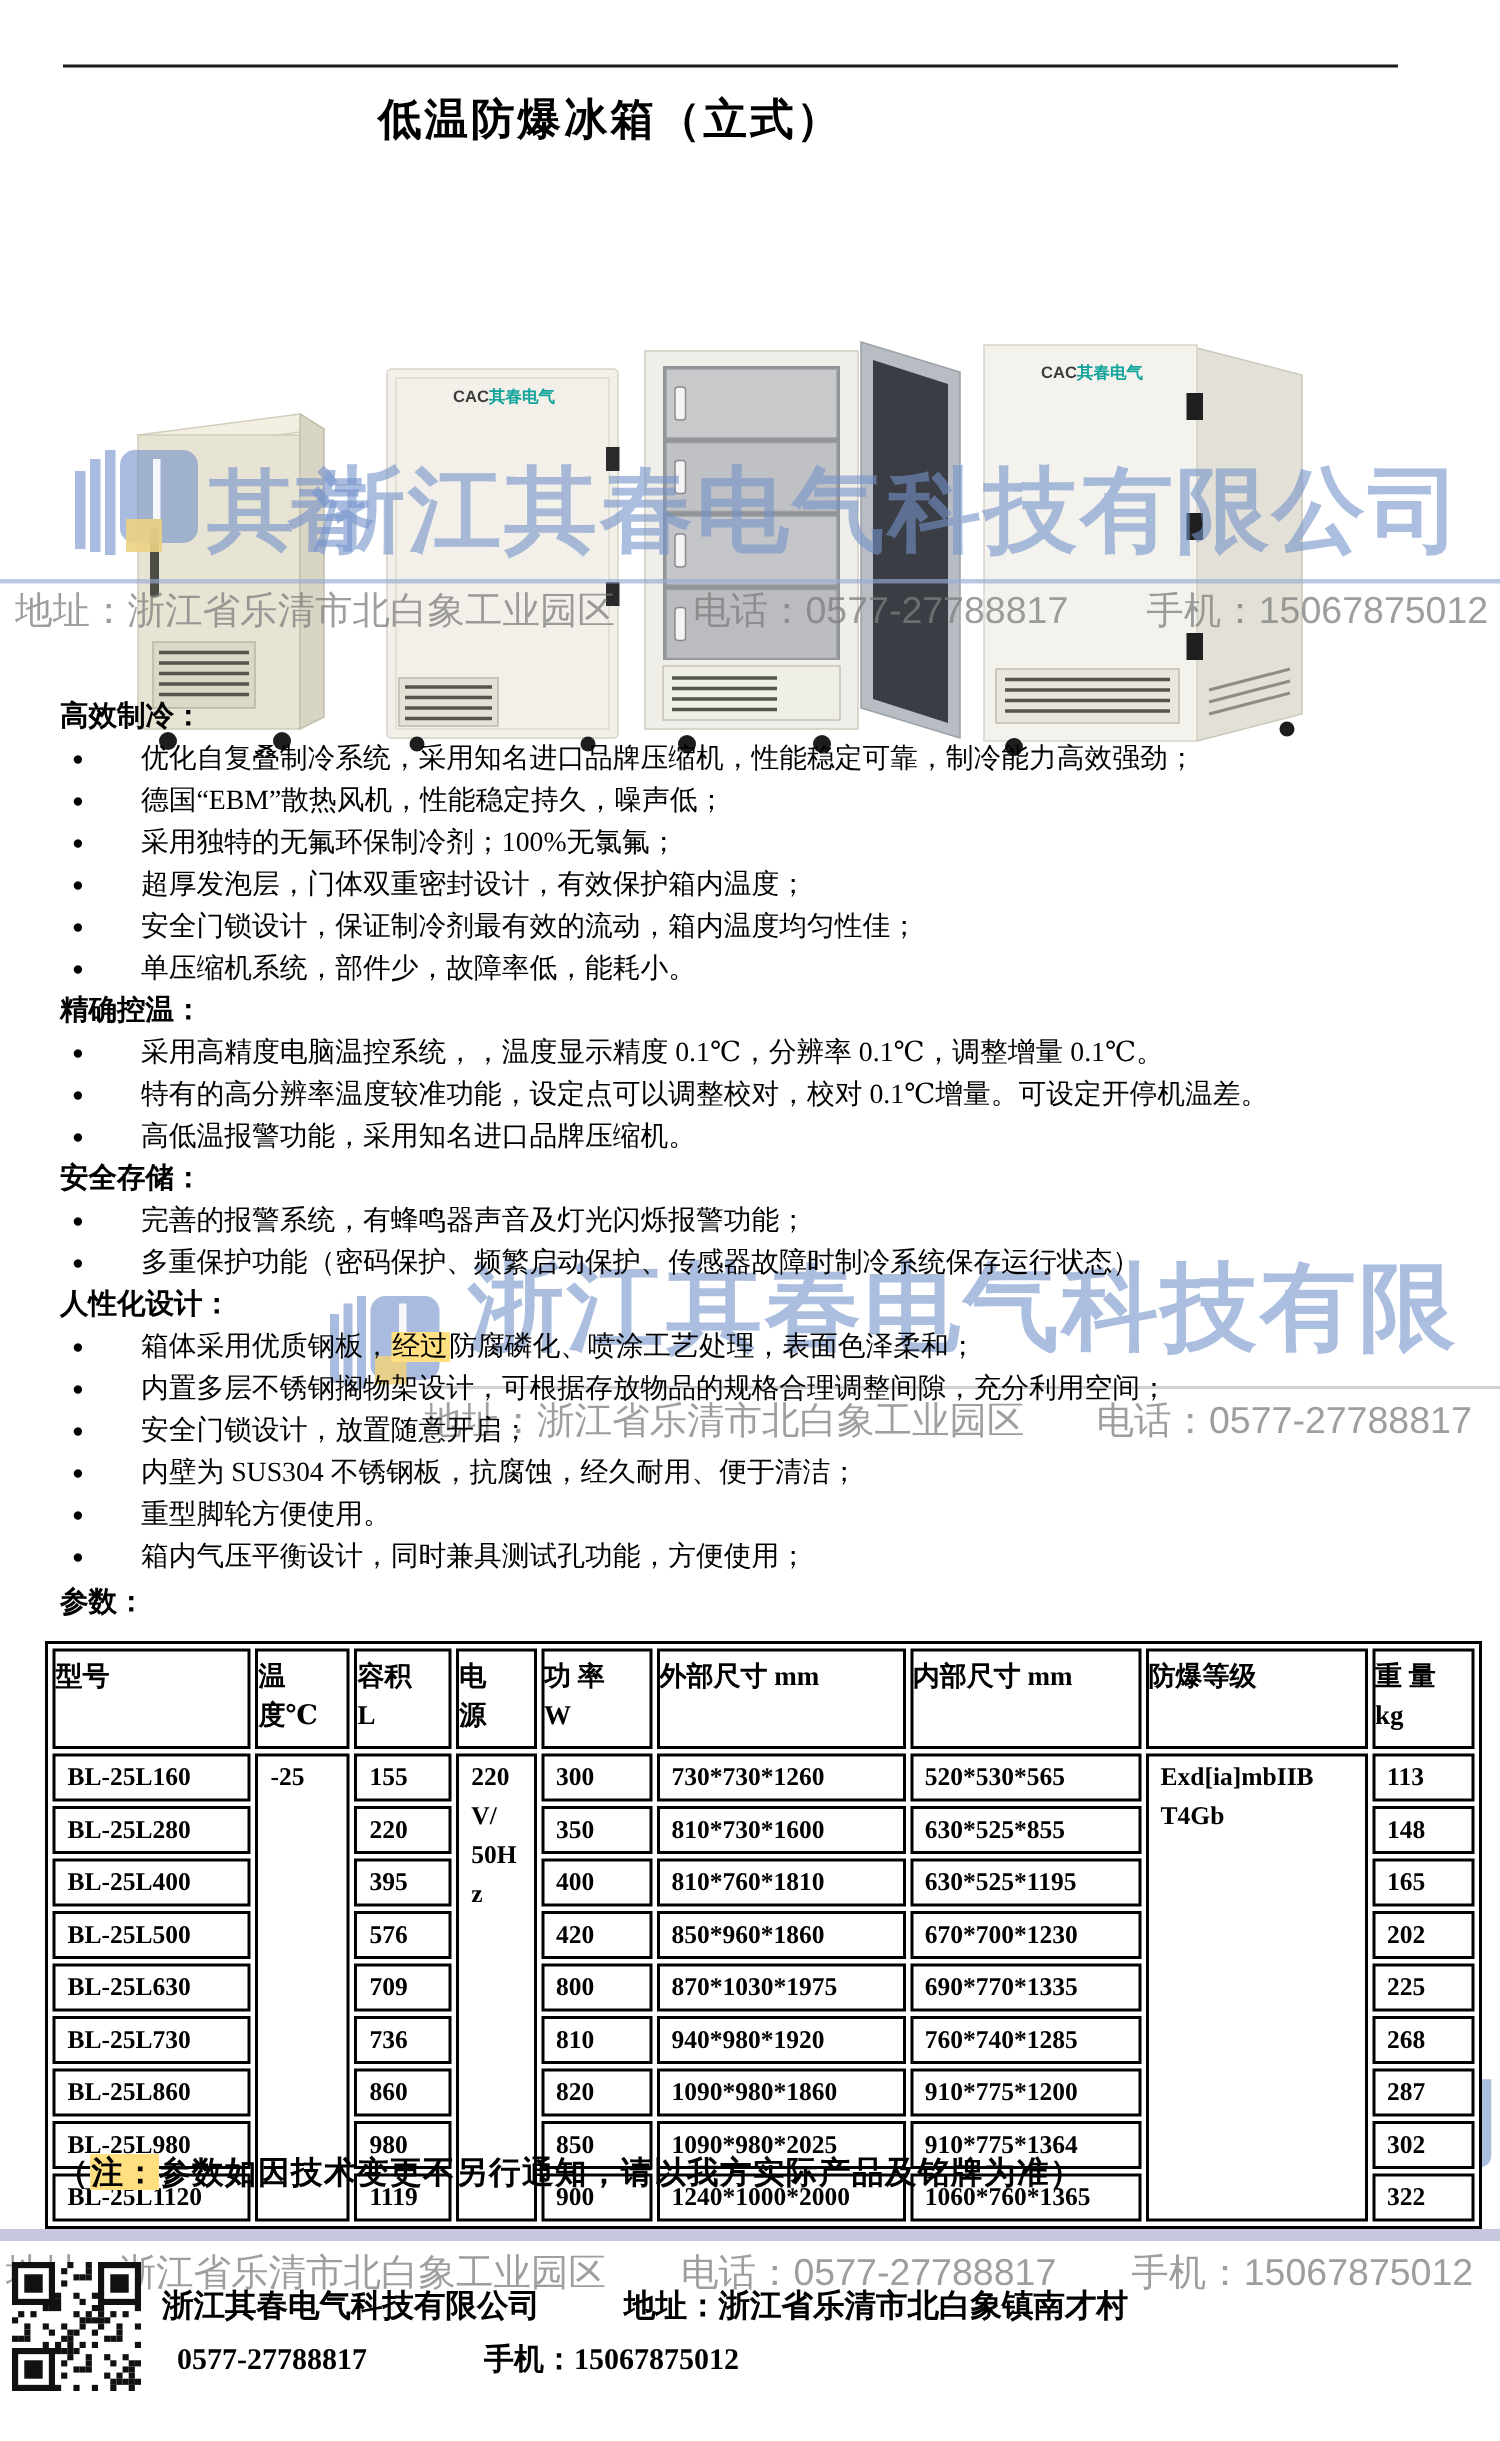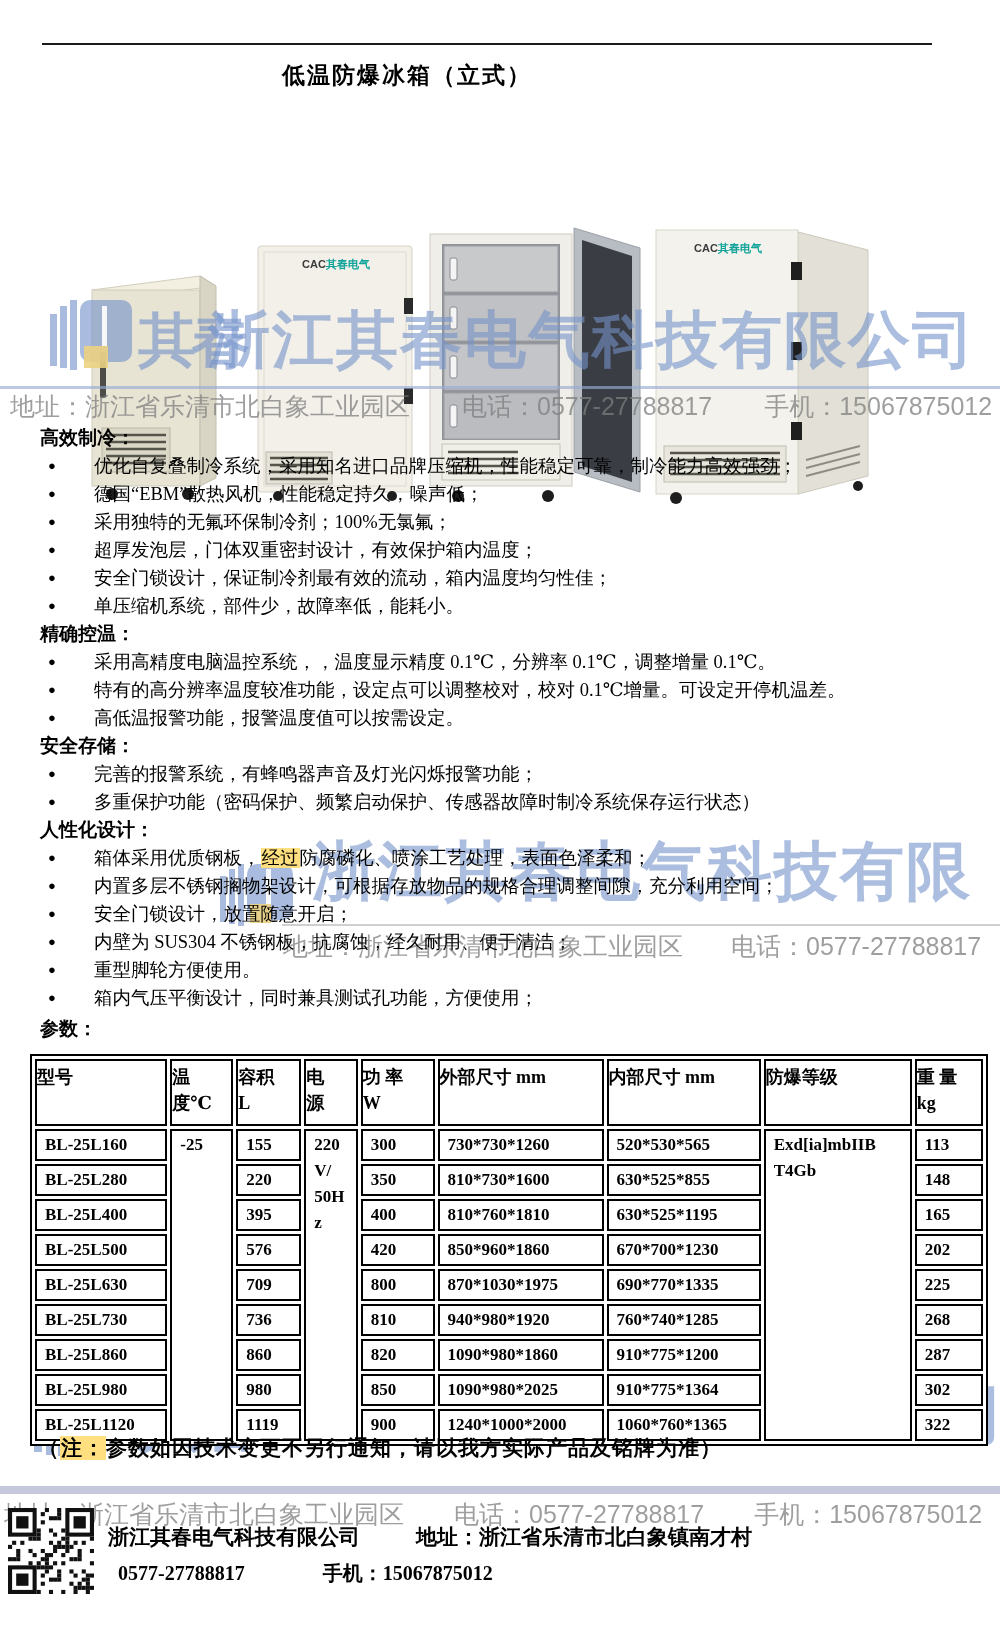--- a/index.html
+++ b/index.html
@@ -3,21 +3,21 @@
 <meta charset="utf-8">
 <style>
   html,body{margin:0;padding:0;background:#ffffff;}
   body{width:1000px;height:1627px;position:relative;overflow:hidden;
        font-family:"Liberation Serif","DejaVu Serif",serif;color:#000;}
   .page{position:absolute;inset:0;width:1000px;height:1627px;background:#fff;overflow:hidden;}
 
   
   .topline{position:absolute;left:42px;top:43px;width:890px;height:2px;background:#1b1b1b;}
   .title{position:absolute;left:0;top:60px;width:814px;text-align:center;
-         font-size:23px;font-weight:bold;letter-spacing:2px;}
+         font-size:29px;font-weight:bold;letter-spacing:2px;}
 
   
   .images{position:absolute;left:0;top:110px;width:1000px;height:290px;z-index:1;}
   .fridge{position:absolute;}
 
   
   .wm-band{position:absolute;left:0;width:1000px;pointer-events:none;z-index:2;overflow:hidden;padding-left:32px;}
   .wm-company{position:absolute;white-space:nowrap;font-weight:bold;
               font-family:"Liberation Sans","DejaVu Sans",sans-serif;
               color:rgba(116,146,202,0.60);letter-spacing:2px;}
@@ -31,21 +31,21 @@
   .wm-logo .bar{position:absolute;background:rgba(116,146,202,0.62);}
   .wm-logo .sq{position:absolute;background:rgba(116,146,202,0.62);border-radius:10px;}
   .wm-logo .slit{position:absolute;background:rgba(255,255,255,0.9);}
   .wm-logo .ysq{position:absolute;background:rgba(235,210,130,0.9);}
   .wm-logo .chars{position:absolute;font-weight:bold;white-space:nowrap;
                   font-family:"Liberation Sans","DejaVu Sans",sans-serif;
                   color:rgba(116,146,202,0.62);}
 
   
   .content{position:absolute;left:30px;top:424px;width:948px;z-index:3;font-size:18.5px;}
-  .inner-pad{padding-left:10px;}
+  .inner-pad{padding-left:10px;margin-top:40px;}
   .sec-h{font-weight:bold;font-size:19px;line-height:28px;
          font-family:"Liberation Sans","DejaVu Sans",sans-serif;}
   .bullet{display:flex;line-height:28px;}
   .bullet .dot{flex:0 0 46px;padding-left:8px;font-size:13px;line-height:28px;}
   .hl{background:#ffdf80;padding:0 1px;}
   .params-label{font-weight:bold;font-size:19px;line-height:30px;margin-top:2px;
                 font-family:"Liberation Sans","DejaVu Sans",sans-serif;}
 
   
   table.spec{border-collapse:separate;border-spacing:3px;width:958px;margin-top:10px;
@@ -208,21 +208,21 @@
         <div class="bullet">
           <span class="dot">●</span>
           <span class="txt">采用高精度电脑温控系统，，温度显示精度 0.1℃，分辨率 0.1℃，调整增量 0.1℃。</span>
         </div>
         <div class="bullet">
           <span class="dot">●</span>
           <span class="txt">特有的高分辨率温度较准功能，设定点可以调整校对，校对 0.1℃增量。可设定开停机温差。</span>
         </div>
         <div class="bullet">
           <span class="dot">●</span>
-          <span class="txt">高低温报警功能，报警温度值可以按需设定。</span>
+          <span class="txt">高低温报警功能，采用知名进口品牌压缩机。</span>
         </div>
         <div class="sec-h">安全存储：</div>
         <div class="bullet">
           <span class="dot">●</span>
           <span class="txt">完善的报警系统，有蜂鸣器声音及灯光闪烁报警功能；</span>
         </div>
         <div class="bullet">
           <span class="dot">●</span>
           <span class="txt">多重保护功能（密码保护、频繁启动保护、传感器故障时制冷系统保存运行状态）</span>
         </div>

